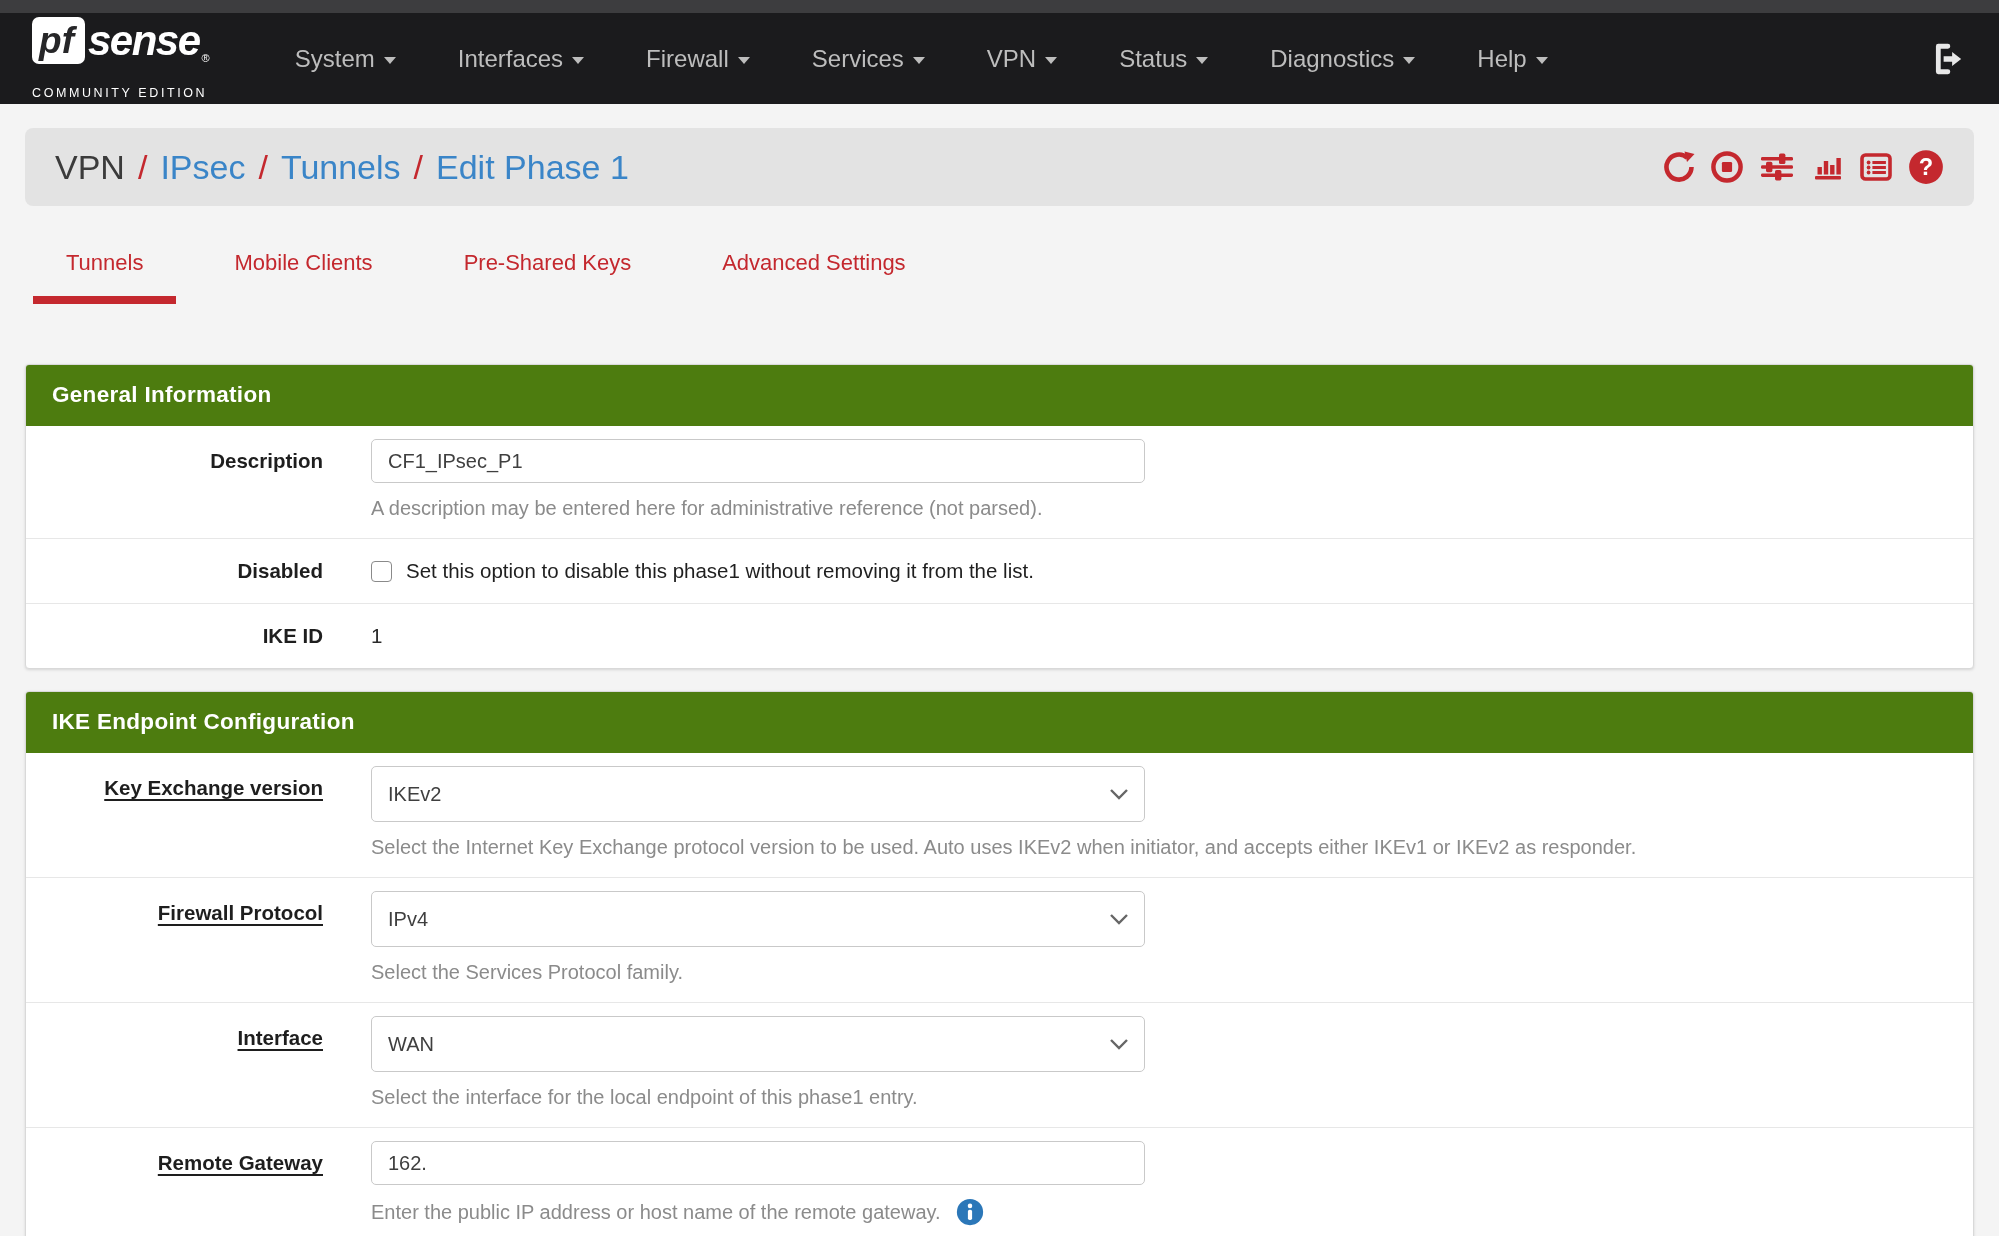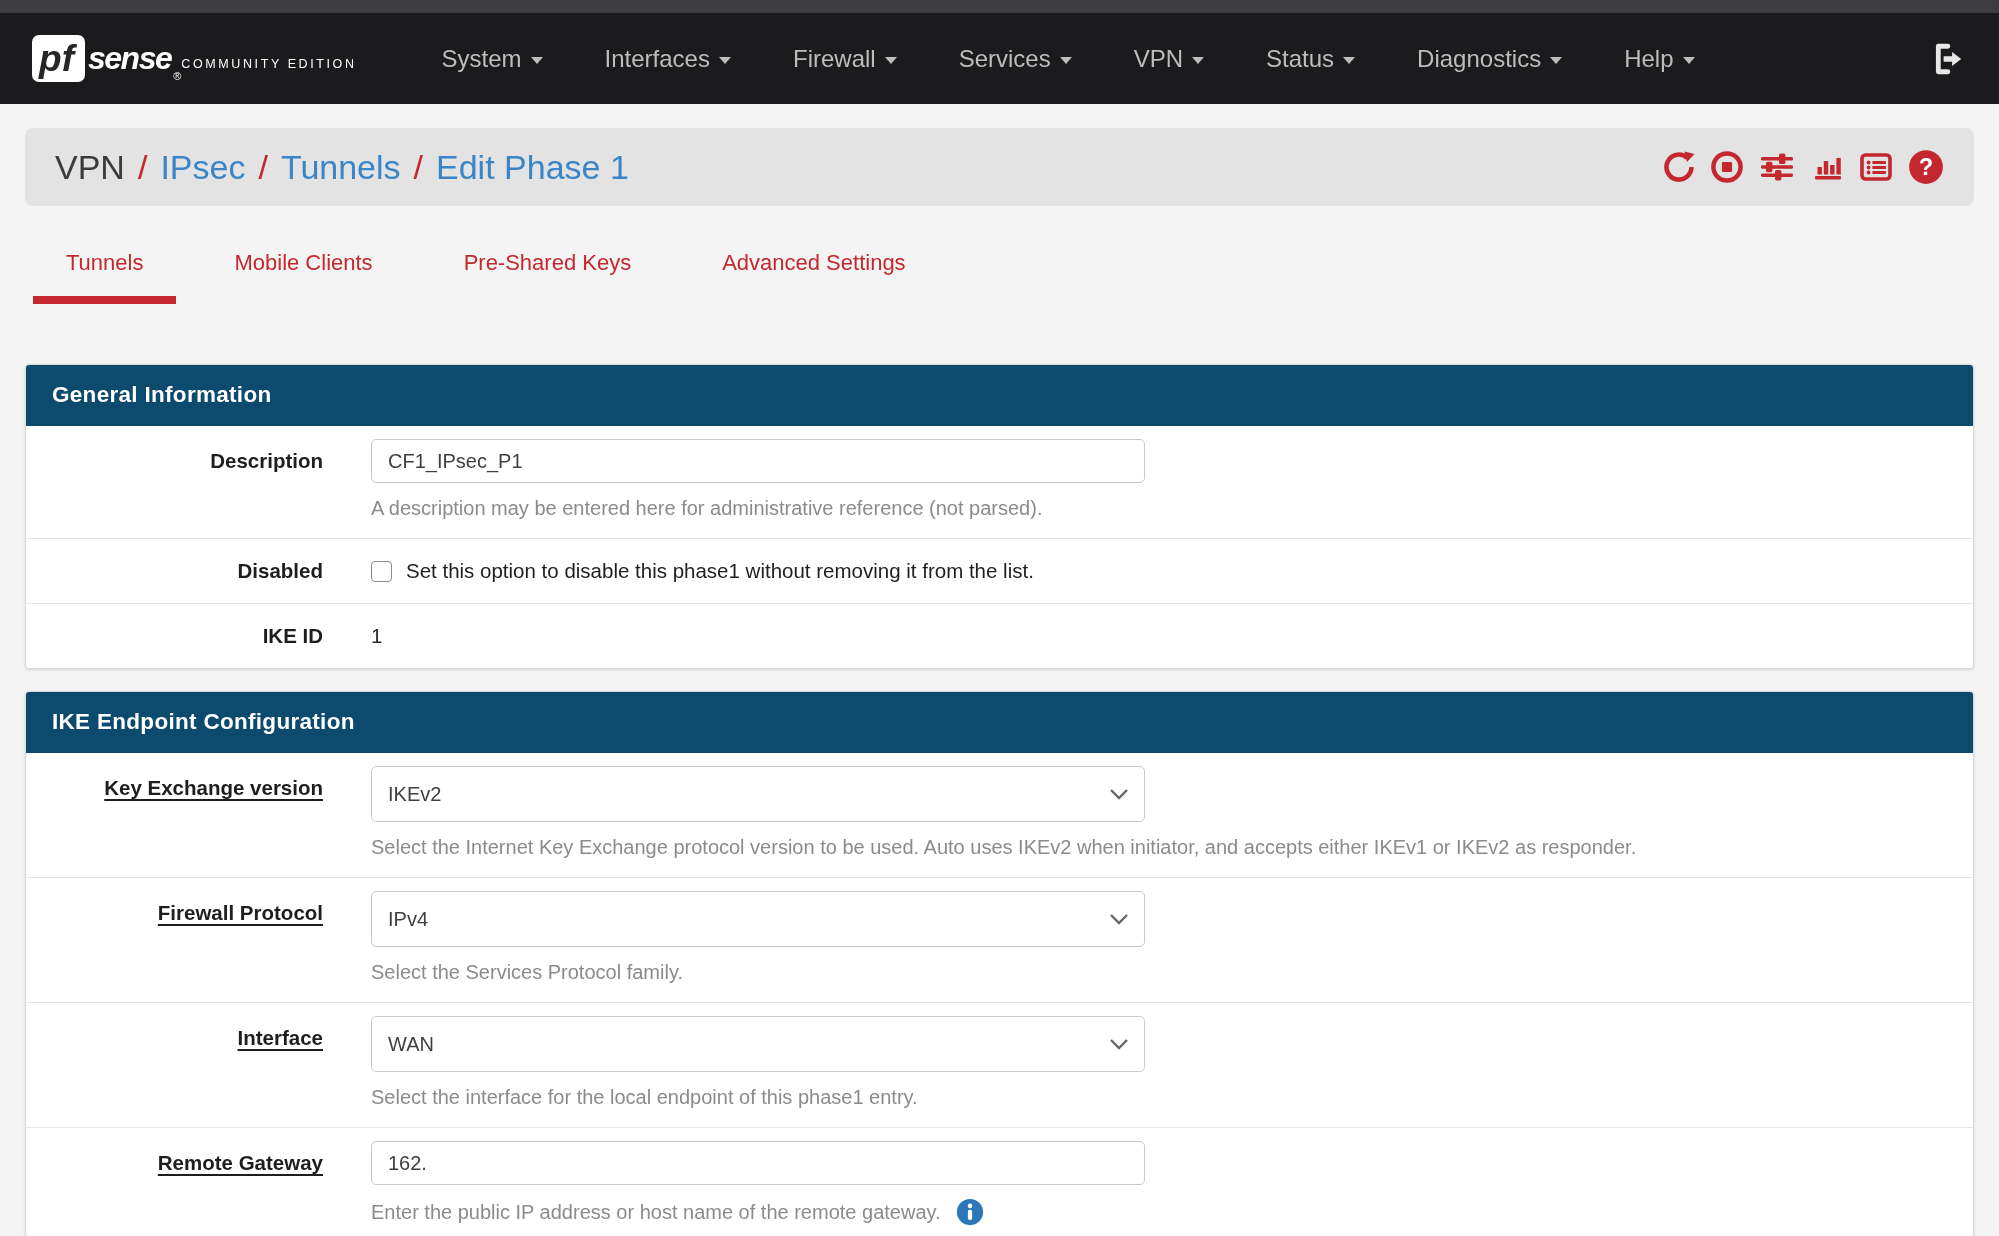--- a/index.html
+++ b/index.html
@@ -2,25 +2,25 @@
 <html><head>
 <meta charset="utf-8">
 <style>
   * { margin:0; padding:0; box-sizing:border-box; }
   html,body { width:1999px; height:1236px; overflow:hidden; }
   body { background:#f4f4f4; font-family:"Liberation Sans", sans-serif; }
 
   
   .topstrip { height:13px; background:#3d3d3f; }
   .navbar { height:91px; background:#1b1b1d; display:flex; align-items:center; padding:0 32px; }
-  .brand { display:flex; flex-direction:row; margin-right:54px; cursor:pointer; }
+  .brand { display:flex; flex-direction:column; margin-right:54px; cursor:pointer; }
   .brand-top { display:flex; align-items:flex-start; }
   .pf-tile { width:53px; height:47px; background:#ffffff; border-radius:7px; display:flex; align-items:center; justify-content:center;
              font-style:italic; font-weight:bold; font-size:37px; color:#262628; padding-right:4px; }
-  .sense { font-size:32px; font-weight:bold; font-style:italic; color:#ffffff; letter-spacing:-1.5px; line-height:47px; margin-left:3px; }
+  .sense { font-size:42px; font-weight:bold; font-style:italic; color:#ffffff; letter-spacing:-1.5px; line-height:47px; margin-left:3px; }
   .reg { font-size:11px; color:#ffffff; align-self:flex-end; margin-left:2px; }
   .edition { font-size:12.5px; font-weight:normal; color:#ffffff; letter-spacing:2.6px; margin-top:22px; white-space:nowrap; }
   .nav-menu { display:flex; align-items:center; }
   .nav-item { color:#bdbdbd; font-size:24px; padding:0 31px; height:91px; display:flex; align-items:center; gap:9px; cursor:pointer; white-space:nowrap; }
   .caret { width:0; height:0; border-left:6px solid transparent; border-right:6px solid transparent; border-top:7px solid #bdbdbd; margin-top:3px; }
   .signout { margin-left:auto; cursor:pointer; display:flex; align-items:center; }
 
   
   .crumb-bar { margin:24px 25px 0; height:78px; background:#e3e3e3; border-radius:8px; display:flex; align-items:center; padding:0 30px; }
   .crumbs { display:flex; align-items:baseline; }
@@ -33,21 +33,21 @@
 
   
   .tabs { margin:44px 25px 0; display:flex; padding-left:8px; }
   .tab { font-size:22px; color:#c4282e; padding:0 33px 20px; margin-right:25px; cursor:pointer; white-space:nowrap; }
   .tab.active { border-bottom:8px solid #c4282e; }
 
   
   .panel { margin:0 25px; background:#ffffff; border:1px solid #d9d9d9; border-radius:4px; box-shadow:0 1px 3px rgba(0,0,0,.13); overflow:hidden; }
   .panel-1 { margin-top:60px; }
   .panel-2 { margin-top:22px; }
-  .panel-header { background:#0c4a6e; color:#ffffff; font-weight:bold; font-size:22.5px; padding:17px 26px 18px; letter-spacing:.3px; }
+  .panel-header { background:#4d7c0f; color:#ffffff; font-weight:bold; font-size:22.5px; padding:17px 26px 18px; letter-spacing:.3px; }
 
   .form-row { display:flex; border-bottom:1px solid #e7e7e7; padding:13px 0 18px; }
   .form-row:last-child { border-bottom:none; }
   .form-row.compact { padding:20px 0; align-items:center; }
   .col-label { width:345px; min-width:345px; text-align:right; padding-right:48px; padding-top:10px; }
   .form-row.compact .col-label { padding-top:0; }
   .lbl { font-weight:bold; font-size:20.5px; color:#1e1e1e; }
   .lbl.u { text-decoration:underline; text-underline-offset:4px; cursor:help; }
   .col-control { flex:1; }
 

